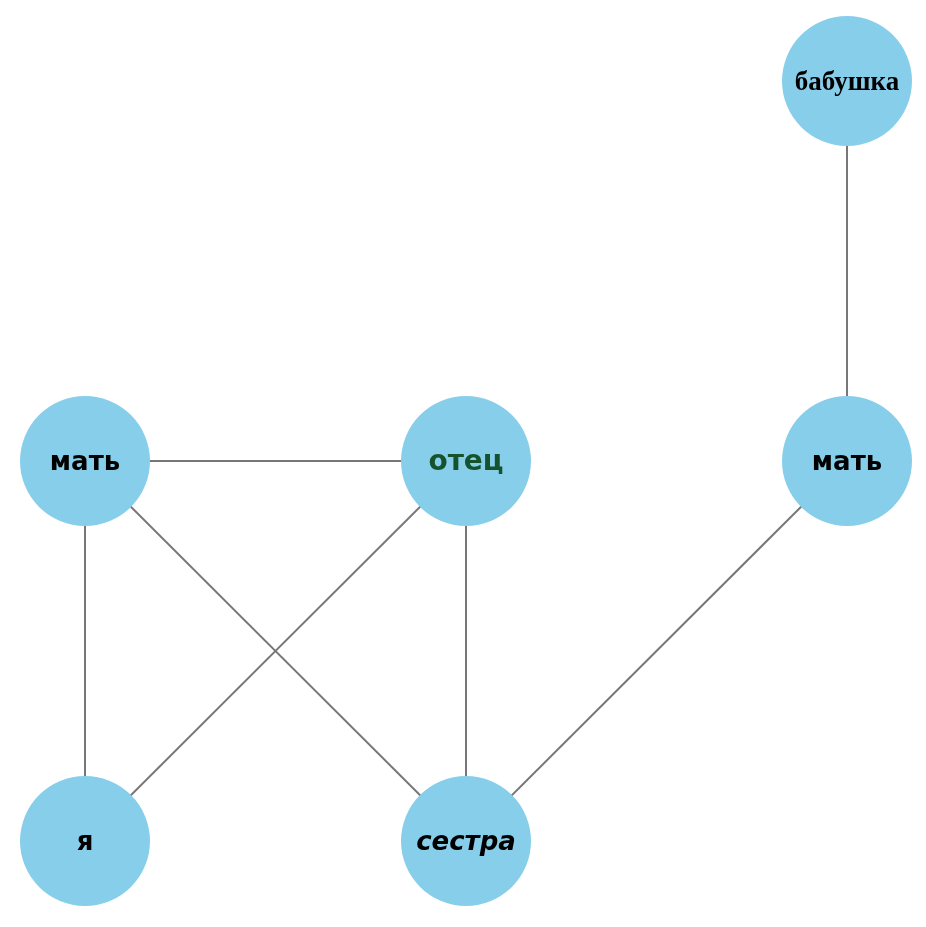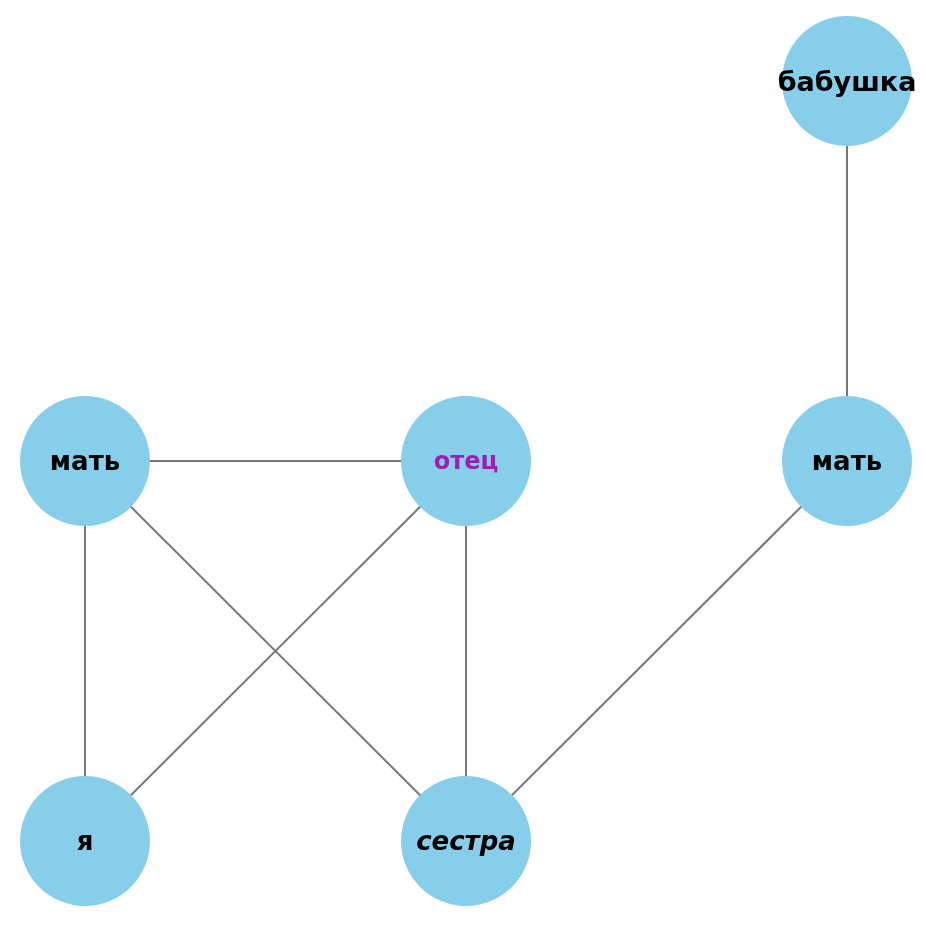--- a/index.html
+++ b/index.html
@@ -59,28 +59,28 @@
       <line x1="85" y1="461" x2="466" y2="461" stroke="#777777" stroke-width="2" stroke-linecap="butt"></line>
       <line x1="85" y1="461" x2="85" y2="841" stroke="#777777" stroke-width="2" stroke-linecap="butt"></line>
       <line x1="85" y1="461" x2="466" y2="841" stroke="#777777" stroke-width="2" stroke-linecap="butt"></line>
       <line x1="466" y1="461" x2="85" y2="841" stroke="#777777" stroke-width="2" stroke-linecap="butt"></line>
       <line x1="466" y1="461" x2="466" y2="841" stroke="#777777" stroke-width="2" stroke-linecap="butt"></line>
       <line x1="847" y1="81" x2="847" y2="461" stroke="#777777" stroke-width="2" stroke-linecap="butt"></line>
       <line x1="847" y1="461" x2="466" y2="841" stroke="#777777" stroke-width="2" stroke-linecap="butt"></line>
     </svg>
 
   <div id="node-layer">
-      <div class="graph-node" style="left: 782px; top: 16px; width: 130px; height: 130px; background: rgb(135, 206, 235);">
+      <div class="graph-node" style="left: 782px; top: 16px; width: 130px; height: 130px; background: rgb(135, 206, 235); font-family: Liberation Serif, serif;">
         <span class="graph-node-label" style="font-size: 27px; color: rgb(0, 0, 0);">бабушка</span>
       </div>
       <div class="graph-node" style="left: 20px; top: 396px; width: 130px; height: 130px; background: rgb(135, 206, 235);">
         <span class="graph-node-label" style="font-size: 26px; color: rgb(0, 0, 0);">мать</span>
       </div>
       <div class="graph-node" style="left: 401px; top: 396px; width: 130px; height: 130px; background: rgb(135, 206, 235);">
-        <span class="graph-node-label" style="font-size: 24px; color: #a21caf;">отец</span>
+        <span class="graph-node-label" style="font-size: 28px; color: #14532d;">отец</span>
       </div>
       <div class="graph-node" style="left: 782px; top: 396px; width: 130px; height: 130px; background: rgb(135, 206, 235);">
         <span class="graph-node-label" style="font-size: 26px; color: rgb(0, 0, 0);">мать</span>
       </div>
       <div class="graph-node" style="left: 20px; top: 776px; width: 130px; height: 130px; background: rgb(135, 206, 235);">
         <span class="graph-node-label" style="font-size: 26px; color: rgb(0, 0, 0);">я</span>
       </div>
       <div class="graph-node" style="left: 401px; top: 776px; width: 130px; height: 130px; background: rgb(135, 206, 235);">
         <span class="graph-node-label" style="font-size: 26px; color: rgb(0, 0, 0); font-style: italic;">сестра</span>
       </div>

